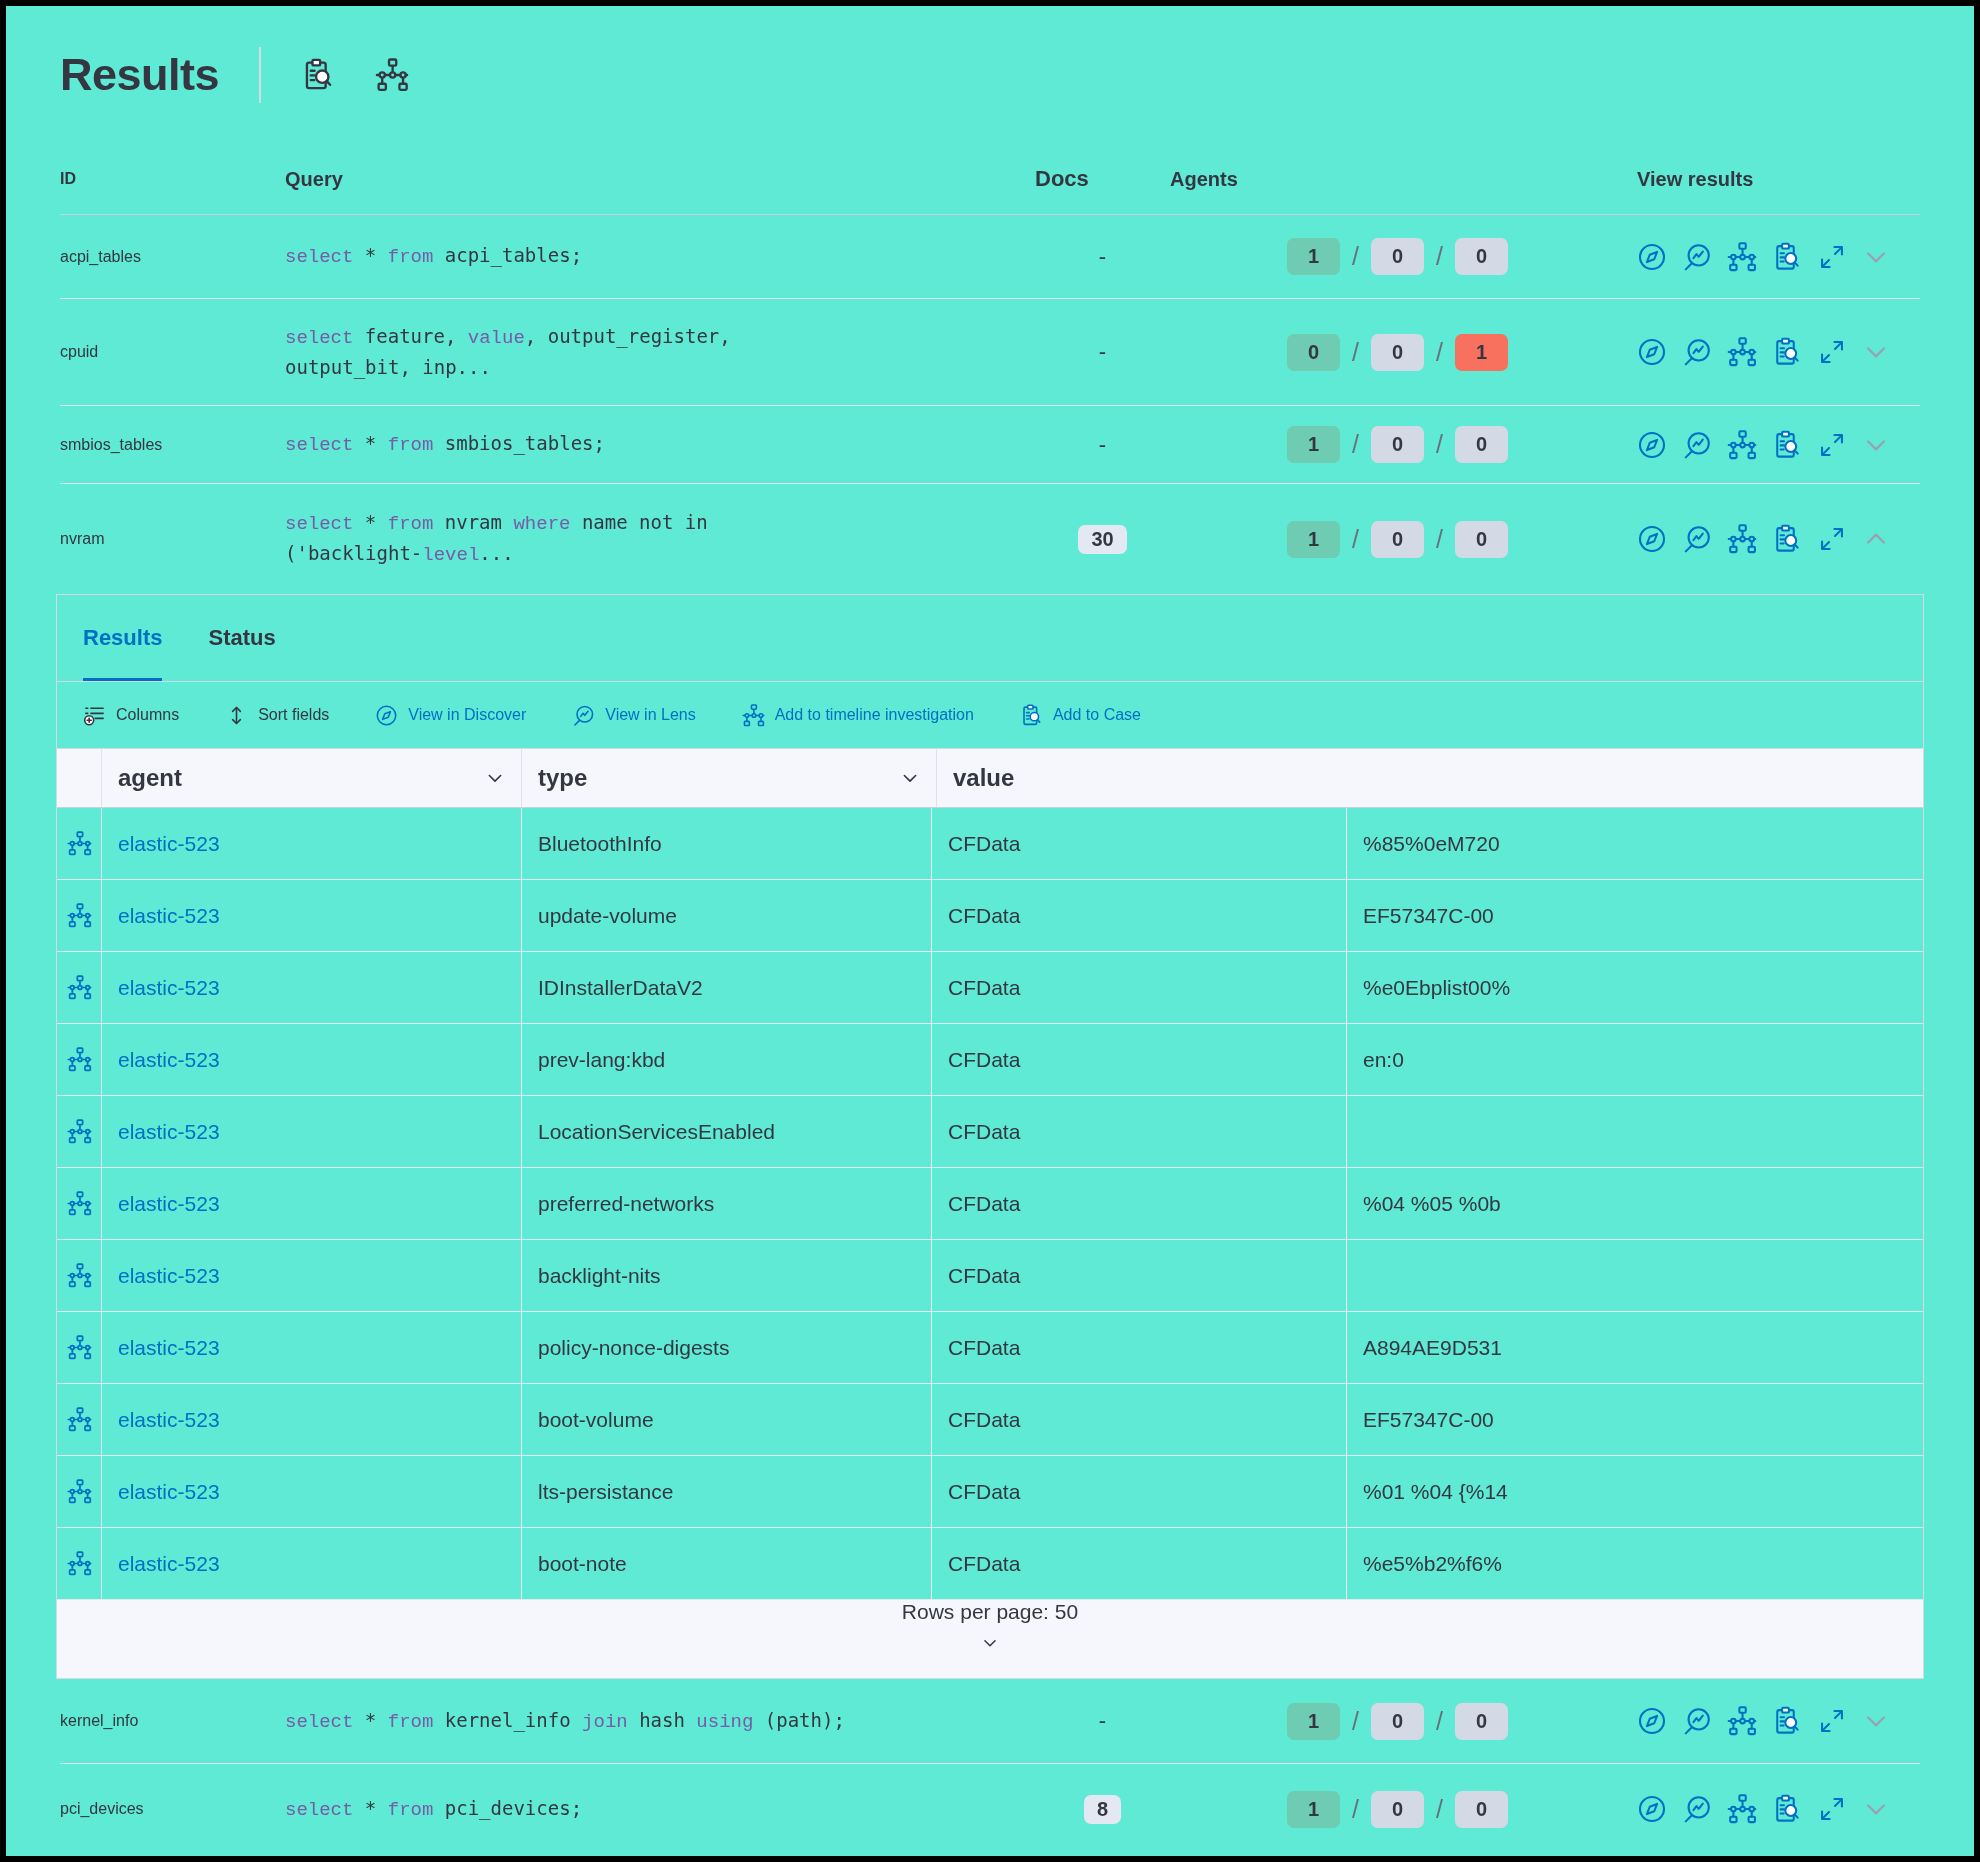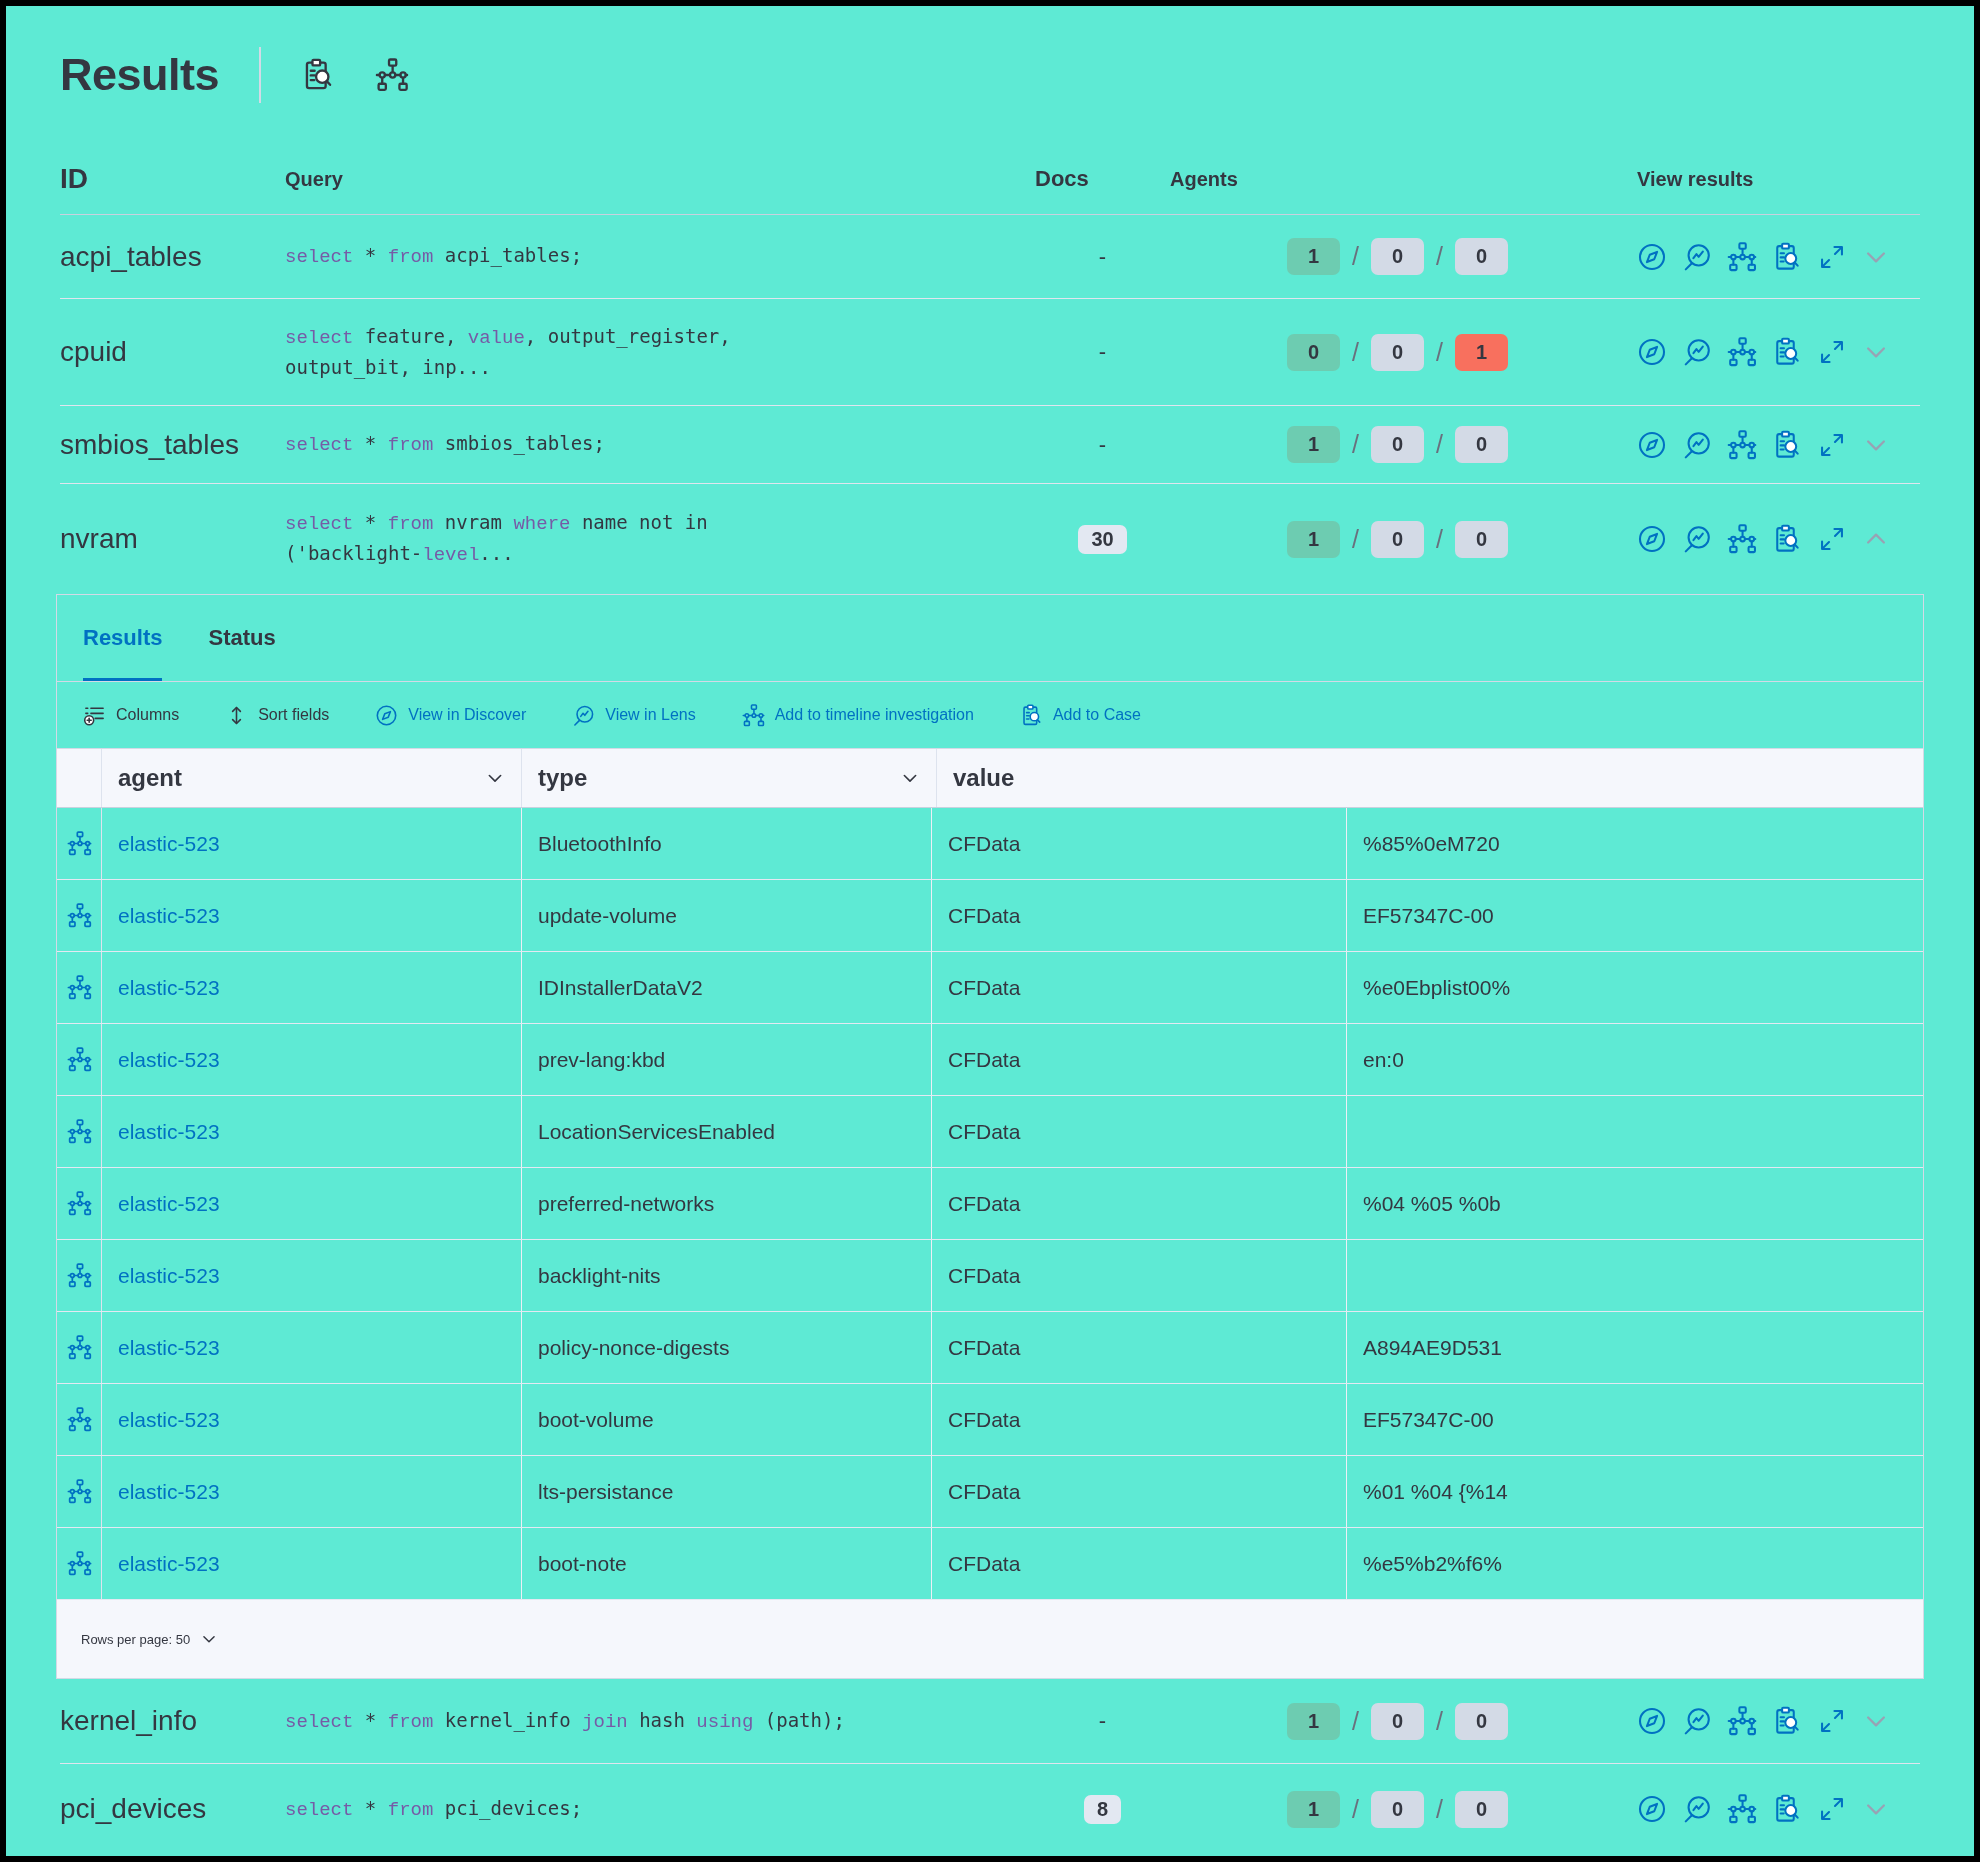--- a/index.html
+++ b/index.html
@@ -19,21 +19,21 @@
   .title{font-size:45px;font-weight:700;letter-spacing:-.5px;}
   .hdr-sep{width:2px;height:56px;background:var(--border);margin:0 40px;}
   .hdr-icons{display:flex;gap:40px;align-items:center;color:var(--text);}
   .hicon{width:34px;height:34px;}
 
   
   .qt-header{display:flex;align-items:center;height:71px;border-bottom:1px solid #c9d1de;font-size:20px;font-weight:700;}
   .qt-row{display:flex;align-items:center;border-bottom:1px solid var(--row-border);}
   .qt-row.no-border{border-bottom:none;}
   .rh-1{height:84px}.rh-2{height:107px}.rh-3{height:78px}.rh-4{height:110px}.rh-5{height:85px}.rh-6{height:90px}
-  .c-id{width:225px;font-size:28px;}
+  .c-id{width:225px;font-size:16px;}
   .c-query{width:750px;}
   .code-line{font-family:"DejaVu Sans Mono","Liberation Mono",monospace;font-size:19px;line-height:29px;white-space:pre;}
   .kw{color:var(--keyword);font-family:Liberation Mono, monospace;}
   .c-docs{width:135px;display:flex;justify-content:center;font-size:22px;}
   .c-agents{width:455px;display:flex;justify-content:center;align-items:center;gap:12px;}
   .c-view{width:295px;display:flex;align-items:center;gap:15px;padding-left:12px;color:var(--blue);}
   .vicon{width:30px;height:30px;flex:none;}
   .vicon.chev{color:var(--chevron-gray);width:28px;height:28px;}
   .abadge{min-width:53px;height:37px;line-height:37px;text-align:center;border-radius:7px;font-size:20px;font-weight:600;padding:0 6px;}
   .greenbg{background:var(--badge-green);} .graybg{background:var(--badge-gray);} .redbg{background:var(--badge-red);}
@@ -56,21 +56,21 @@
   .col-ctl{width:45px;flex:none;display:flex;align-items:center;justify-content:center;border-right:1px solid #dde3ee;}
   .col-agent{width:420px;flex:none;}
   .col-name{width:410px;flex:none;}
   .col-type{width:415px;flex:none;}
   .col-value{flex:1;border-right:none !important;}
   .ghev{width:20px;height:20px;color:var(--text);flex:none;}
   .grid-row{display:flex;height:72px;border-bottom:1px solid #e4e9f2;font-size:21px;}
   .g-cell{display:flex;align-items:center;padding:0 16px;border-right:1px solid #eceff6;overflow:hidden;white-space:nowrap;}
   .gicon{width:25px;height:25px;color:var(--blue);}
   .agent-link{color:var(--blue);cursor:pointer;}
-  .grid-footer{height:78px;background:var(--grid-header-bg);display:flex;align-items:center;gap:10px;padding:0 24px;font-size:13px;}
+  .grid-footer{height:78px;background:var(--grid-header-bg);display:flex;align-items:center;gap:10px;padding:0 24px;font-size:21px;flex-direction:column;}
   .fchev{width:18px;height:18px;color:var(--text);}
 </style>
 </head>
 <body>
 
 <svg width="0" height="0" style="position:absolute" aria-hidden="true">
   <defs>
     <symbol id="i-inspect" viewBox="0 0 16 16" fill="none" stroke="currentColor" stroke-width="1.1" stroke-linecap="round" stroke-linejoin="round">
       <rect x="2.8" y="2.2" width="8.8" height="12" rx="1"></rect>
       <rect x="5.4" y="0.9" width="3.6" height="2.6" rx="0.5" fill="#fff"></rect>

